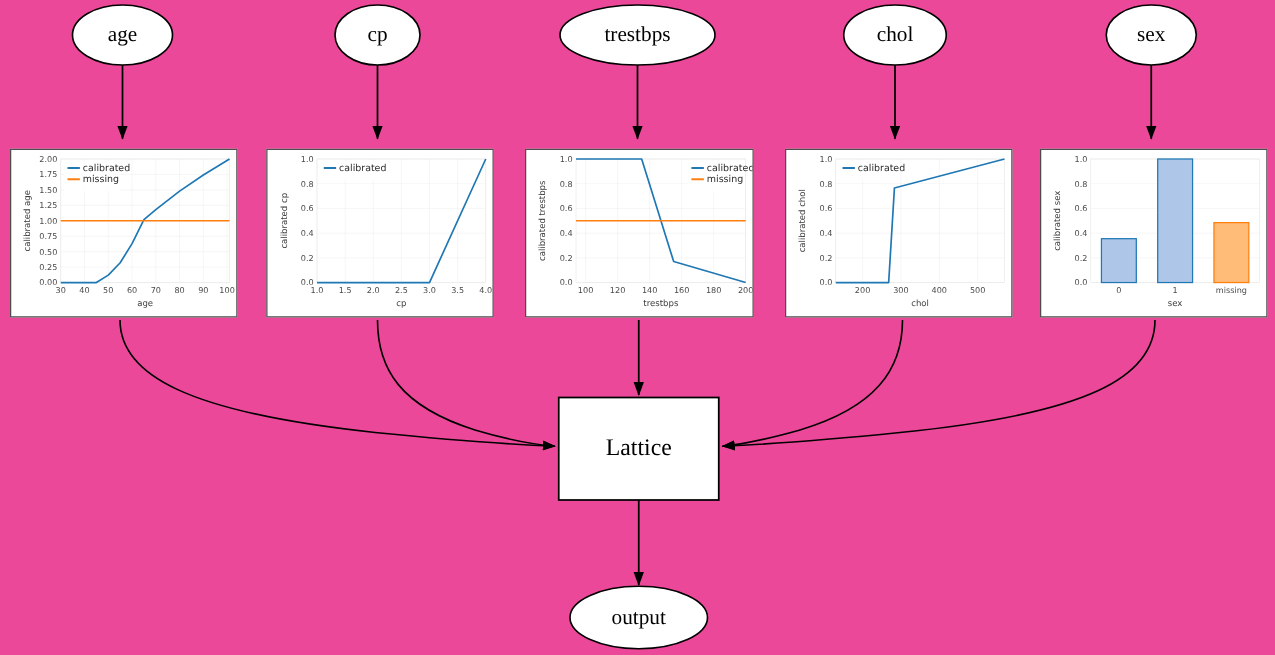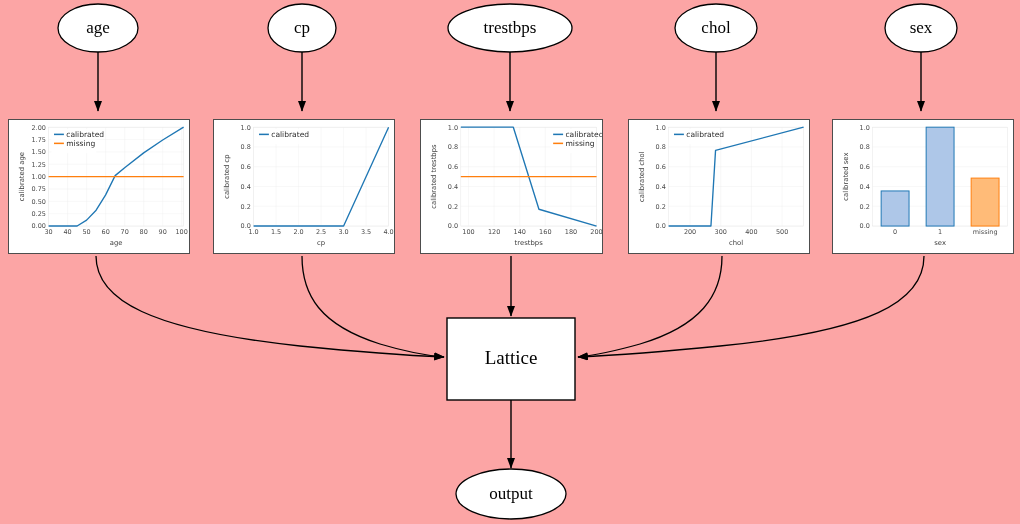--- a/index.html
+++ b/index.html
@@ -4,21 +4,21 @@
 <style>
   html, body {
     margin: 0;
     padding: 0;
     background: #ffffff;
   }
   #canvas {
     position: relative;
     width: 1020px;
     height: 524px;
-    background: #fca5a5;
+    background: #ec4899;
     font-family: "Liberation Serif", serif;
     overflow: hidden;
   }
   svg.layer {
     position: absolute;
     left: 0;
     top: 0;
     width: 1020px;
     height: 524px;
     pointer-events: none;

